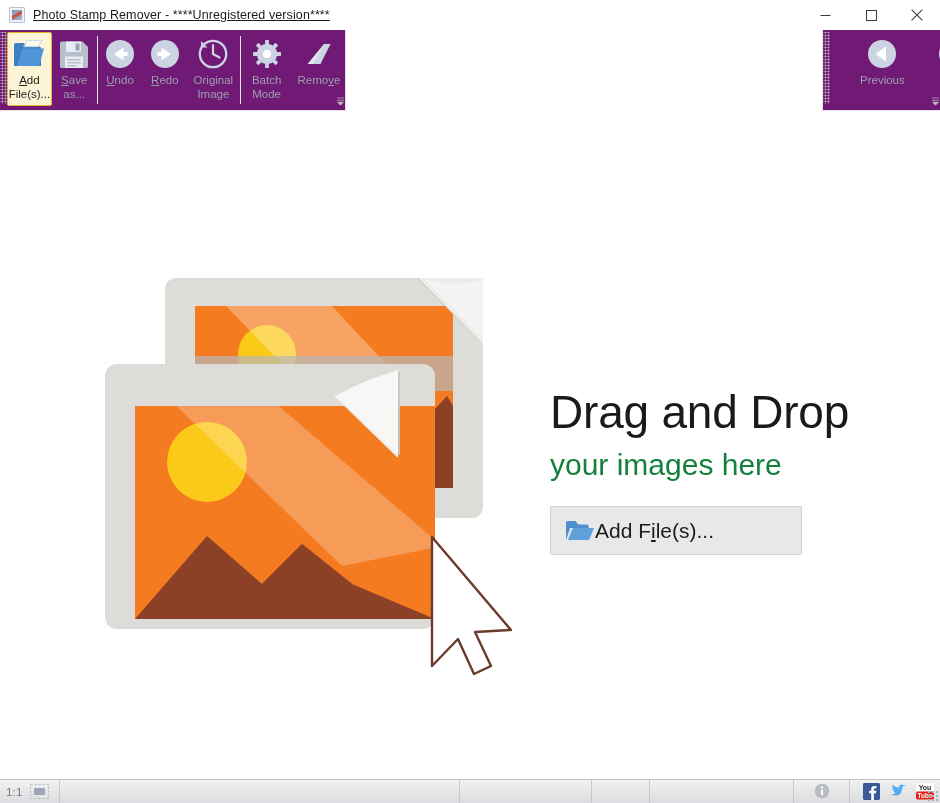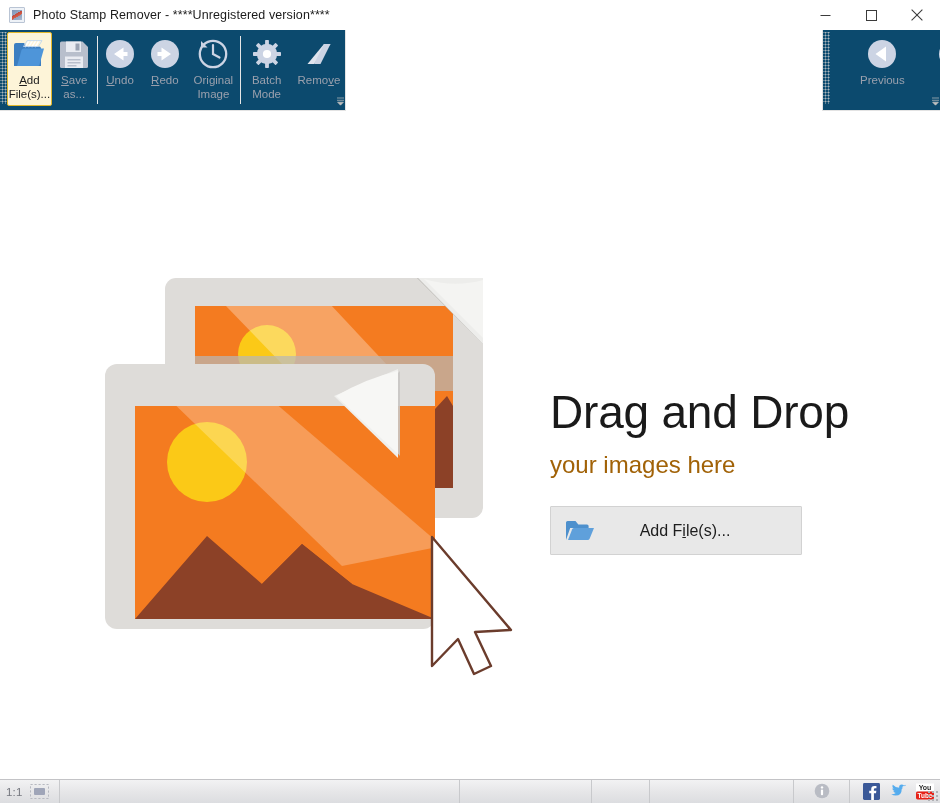--- a/index.html
+++ b/index.html
@@ -48,20 +48,21 @@
   .title-icon .ti-photo {
     position: absolute;
     left: 2px; top: 2px; right: 2px; bottom: 2px;
     background: linear-gradient(150deg, #7d93b5 0%, #93a7c4 38%, #c0483a 39%, #d4604c 62%, #8fa3c0 63%, #aab9d1 100%);
   }
   .title-text {
     font-size: 12.5px;
     color: #1b1b1b;
     letter-spacing: 0.1px;
     white-space: nowrap;
+    text-decoration: underline;
   }
   .win-buttons {
     position: absolute;
     right: 0;
     top: 0;
     height: 30px;
     display: flex;
   }
   .win-btn {
     width: 46px;
@@ -77,21 +78,21 @@
   .ribbon {
     position: relative;
     height: 84px;
     flex: 0 0 84px;
     background: #ffffff;
   }
   .ribbon-group {
     position: absolute;
     top: 0;
     height: 81px;
-    background: #0c4a6e;
+    background: #701a75;
     border: 1px solid #e3e3e3;
     border-top: none;
     box-sizing: border-box;
     display: flex;
     align-items: flex-start;
   }
   .group-left { left: 0; width: 346px; border-left: none; }
   .group-right { left: 822px; width: 118px; border-right: none; gap: 29px; }
 
   .grip {
@@ -195,22 +196,22 @@
   .dz-text { width: 300px; }
   .dz-title {
     font-size: 46px;
     font-weight: 400;
     color: #1a1a1a;
     line-height: 52px;
     letter-spacing: -0.2px;
     white-space: nowrap;
   }
   .dz-sub {
-    font-size: 24px;
-    color: #a16207;
+    font-size: 30px;
+    color: #15803d;
     margin-top: 14px;
     line-height: 26px;
     white-space: nowrap;
   }
   .addfiles-btn {
     margin-top: 28px;
     width: 252px;
     height: 49px;
     background: #e8e8e8;
     border: 1px solid #d2d2d2;
@@ -222,22 +223,22 @@
   }
   .addfiles-btn .af-icon {
     width: 30px;
     height: 24px;
     margin-left: 14px;
     flex: 0 0 30px;
     position: relative;
   }
   .addfiles-btn .af-label {
     flex: 1 1 auto;
-    text-align: center;
-    font-size: 16px;
+    text-align: left;
+    font-size: 21px;
     color: #1d1d1d;
     padding-right: 26px;
   }
   .addfiles-btn .af-label u { text-decoration: underline; }
 
   
   .statusbar {
     position: relative;
     height: 24px;
     flex: 0 0 24px;

